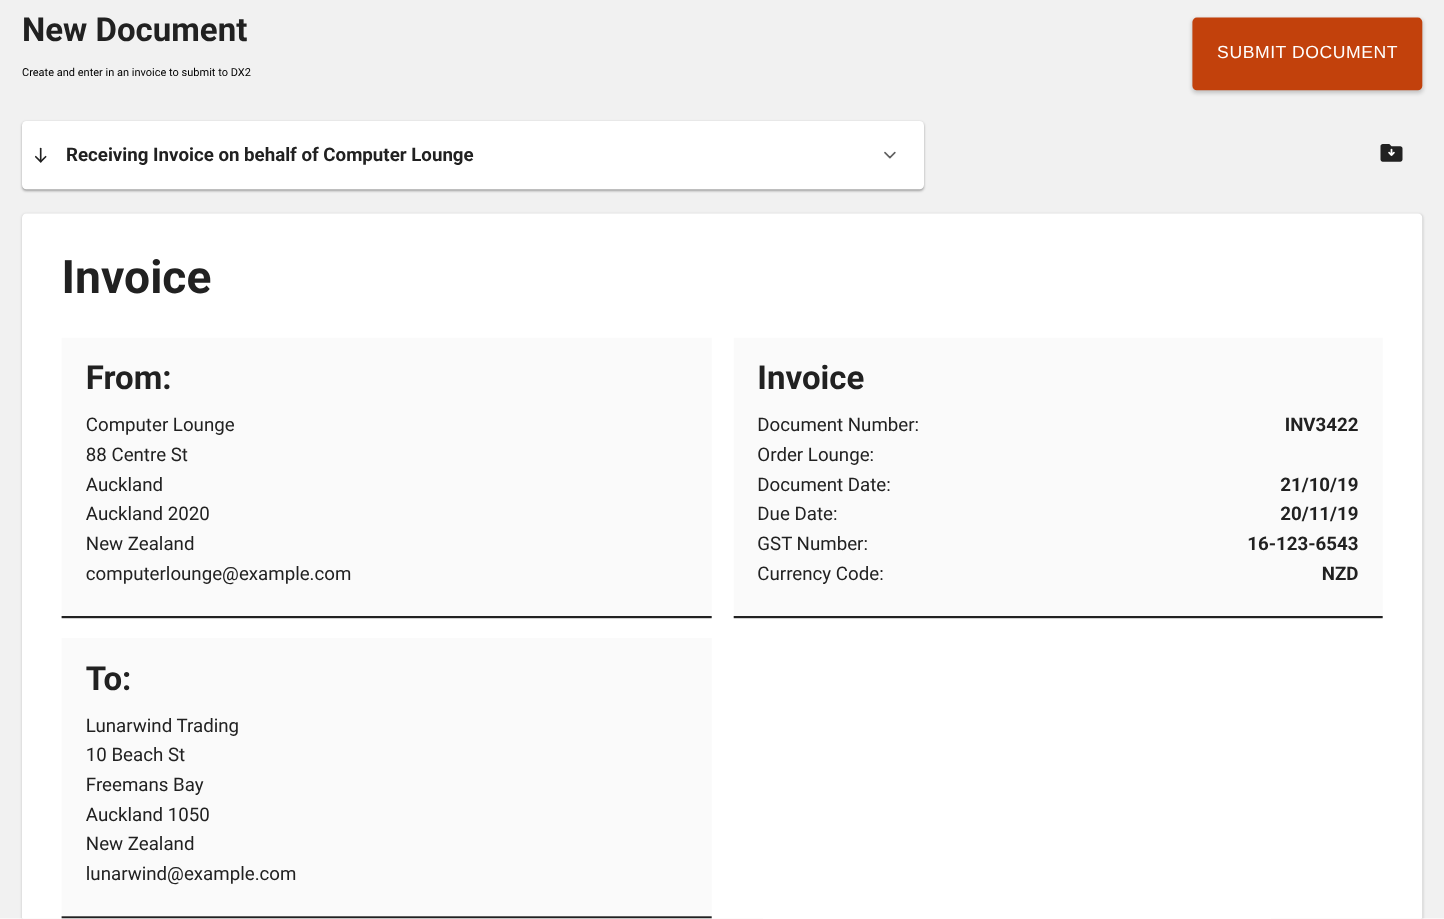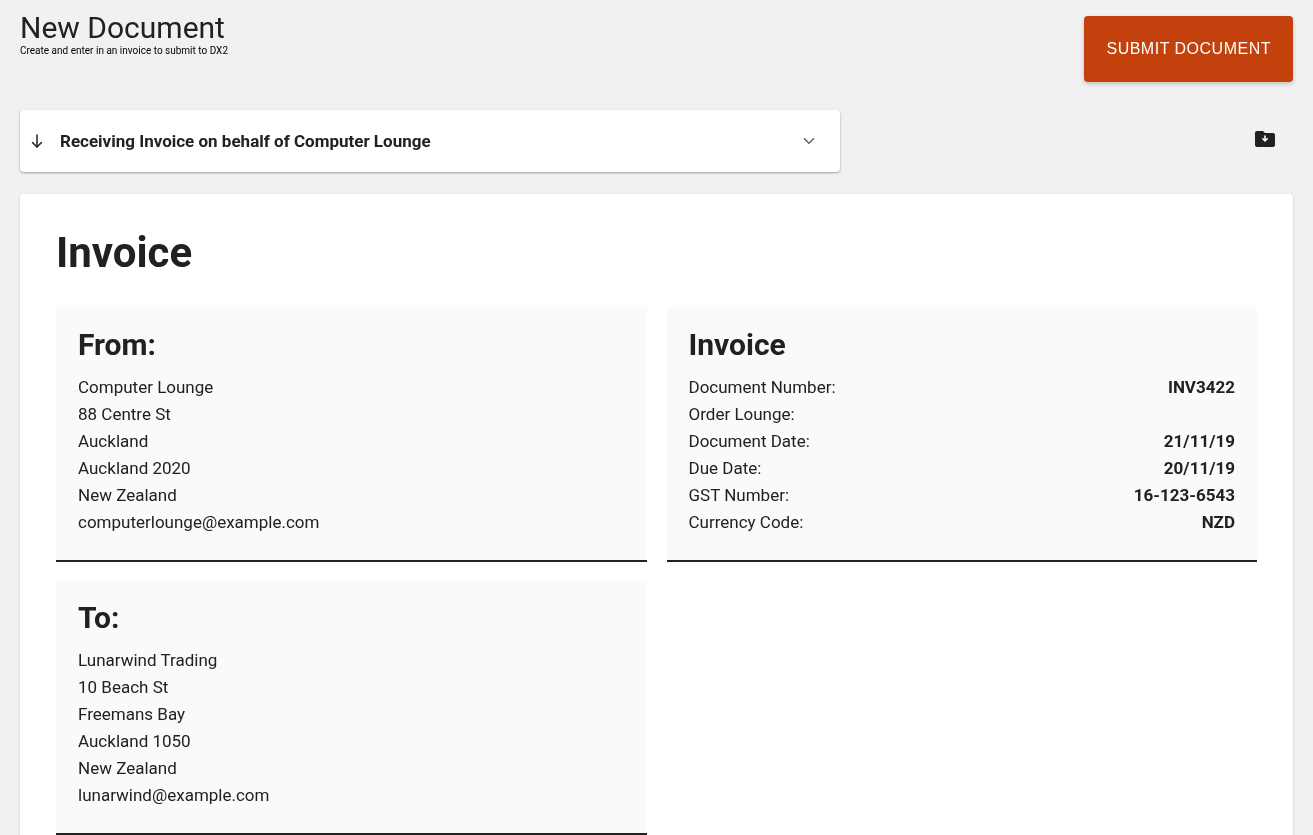--- a/index.html
+++ b/index.html
@@ -23,23 +23,23 @@
       justify-content: space-between;
       align-items: flex-start;
       margin-bottom: 28px;
     }
     .header-left {
       display: flex;
       flex-direction: column;
     }
     .page-title {
       font-size: 30px;
-      font-weight: 400;
-      color: #212121;
-      margin-bottom: 0;
+      font-weight: 700;
+      color: #212121;
+      margin-bottom: 16px;
     }
     .page-subtitle {
       font-size: 10px;
       color: #000000;
     }
     .submit-btn {
       background: #c2410c;
       color: #fff;
       border: none;
       border-radius: 4px;
@@ -221,21 +221,21 @@
               <div class="row">
                 <span class="label">Document Number:</span>
                 <span class="value">INV3422</span>
               </div>
               <div class="row">
                 <span class="label">Order Lounge:</span>
                 <span class="value"></span>
               </div>
               <div class="row">
                 <span class="label">Document Date:</span>
-                <span class="value">21/11/19</span>
+                <span class="value">21/10/19</span>
               </div>
               <div class="row">
                 <span class="label">Due Date:</span>
                 <span class="value">20/11/19</span>
               </div>
               <div class="row">
                 <span class="label">GST Number:</span>
                 <span class="value">16-123-6543</span>
               </div>
               <div class="row">

